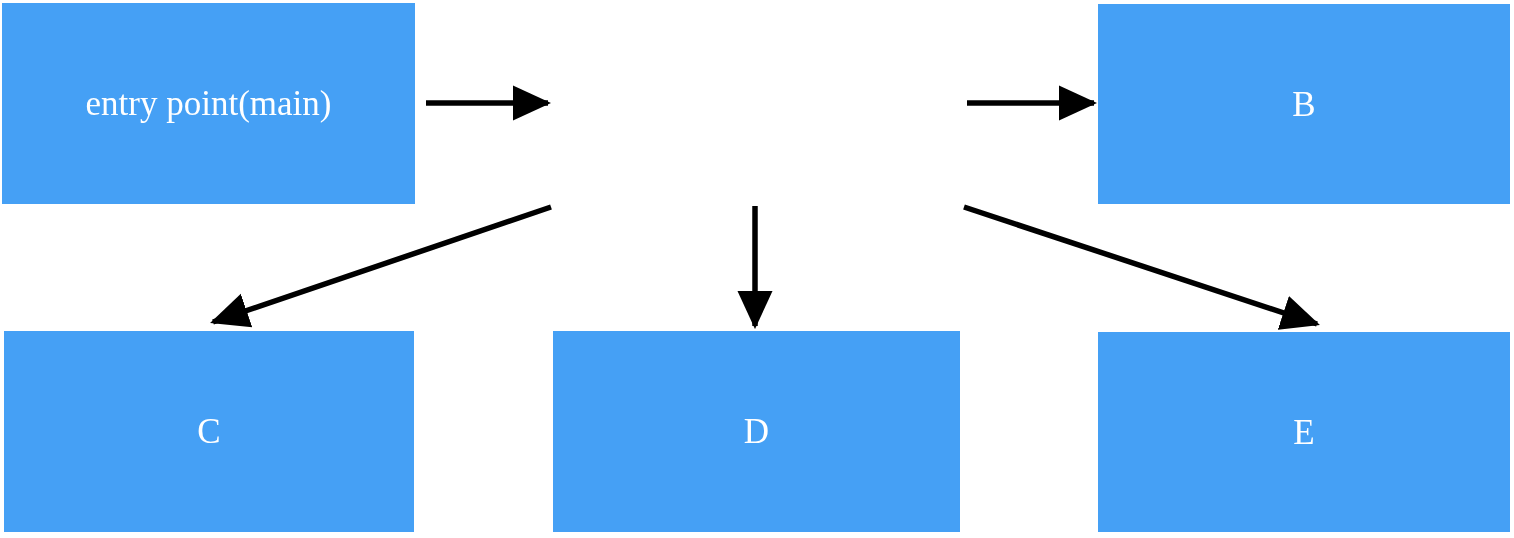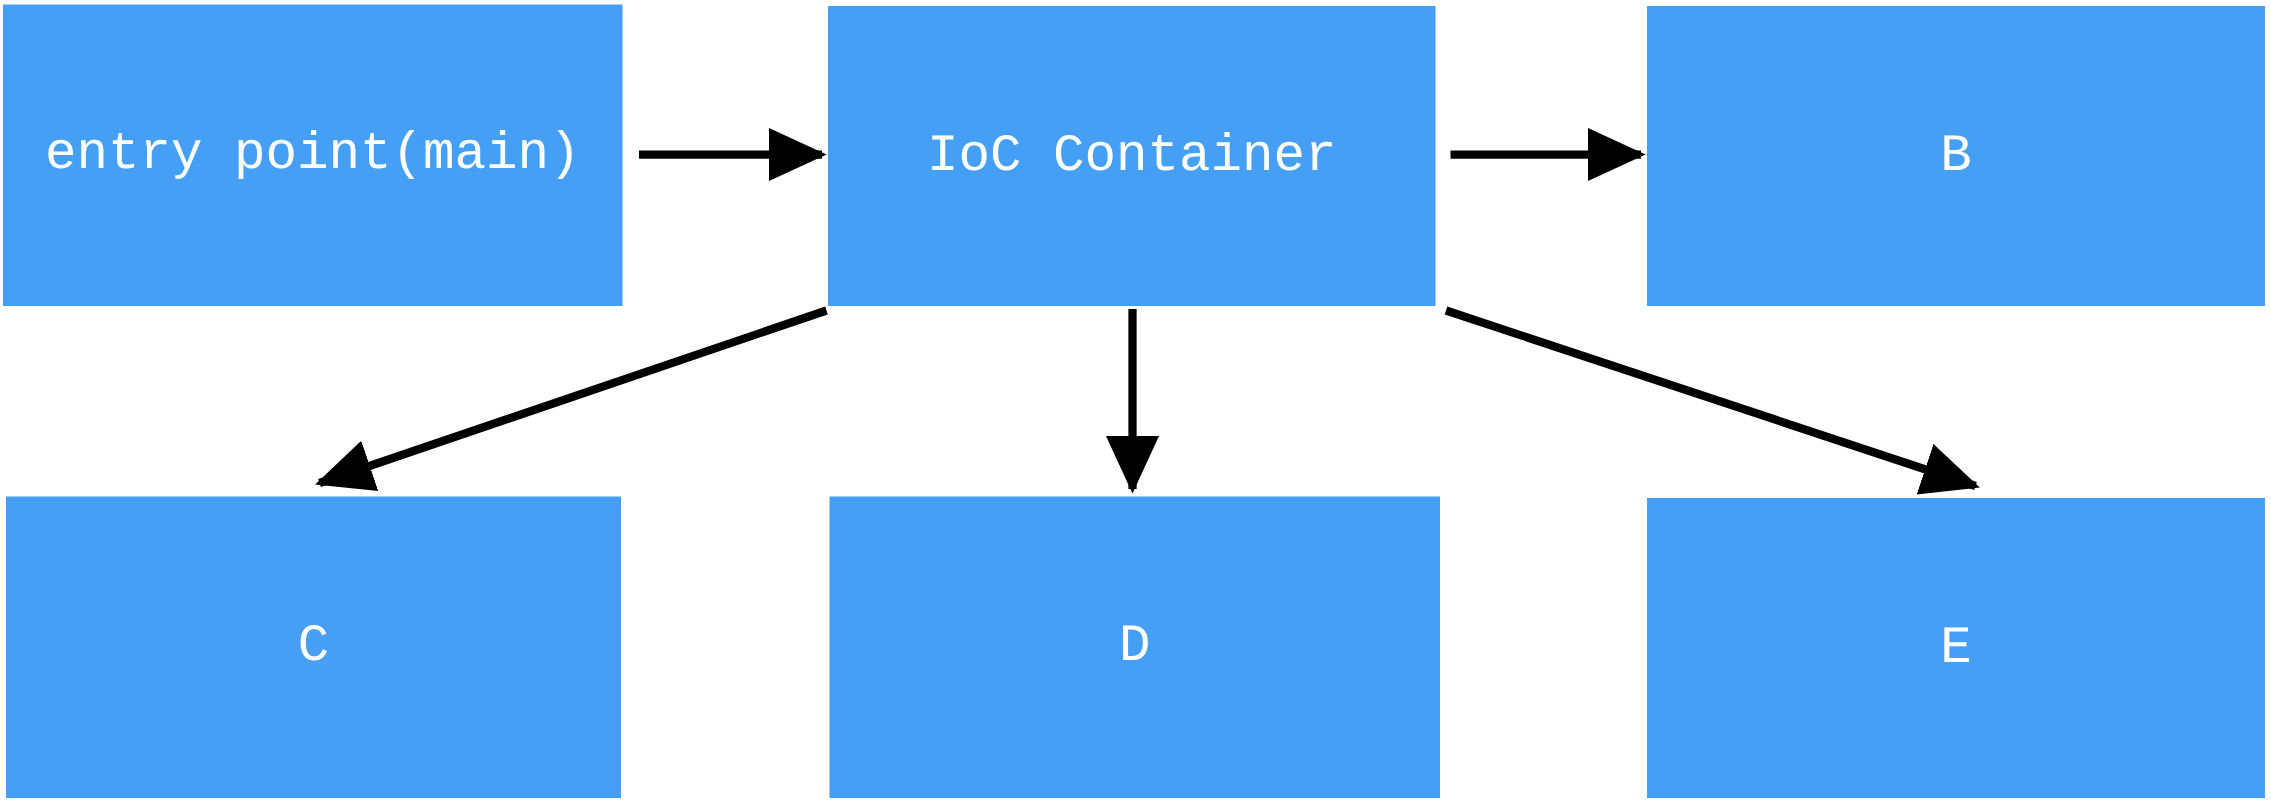--- a/index.html
+++ b/index.html
@@ -6,21 +6,21 @@
     margin: 0;
     padding: 0;
     background: #ffffff;
   }
   #canvas {
     position: relative;
     width: 1514px;
     height: 538px;
     background: #ffffff;
     overflow: hidden;
-    font-family: Liberation Mono, monospace;
+    font-family: Liberation Serif, serif;
   }
   .node {
     position: absolute;
     display: flex;
     align-items: center;
     justify-content: center;
     background: #45a0f5;
     color: #ffffff;
     font-size: 35px;
     font-weight: 400;
@@ -80,23 +80,20 @@
 
     <g>
       <line x1="964" y1="207" x2="1317" y2="324" stroke="#000000" stroke-width="5.5" marker-end="url(#arrow-r)"></line>
     </g>
   </svg>
 
   <div class="node" id="node-entry" style="background: rgb(69, 160, 245); color: rgb(255, 255, 255);">
     <span class="node-label">entry point(main)</span>
   </div>
 
-  <div class="node" id="node-ioc" style="background: rgb(69, 160, 245); color: rgb(255, 255, 255);">
-    <span class="node-label">IoC Container</span>
-  </div>
 
   <div class="node" id="node-b" style="background: rgb(69, 160, 245); color: rgb(255, 255, 255);">
     <span class="node-label">B</span>
   </div>
 
   <div class="node" id="node-c" style="background: rgb(69, 160, 245); color: rgb(255, 255, 255);">
     <span class="node-label">C</span>
   </div>
 
   <div class="node" id="node-d" style="background: rgb(69, 160, 245); color: rgb(255, 255, 255);">

